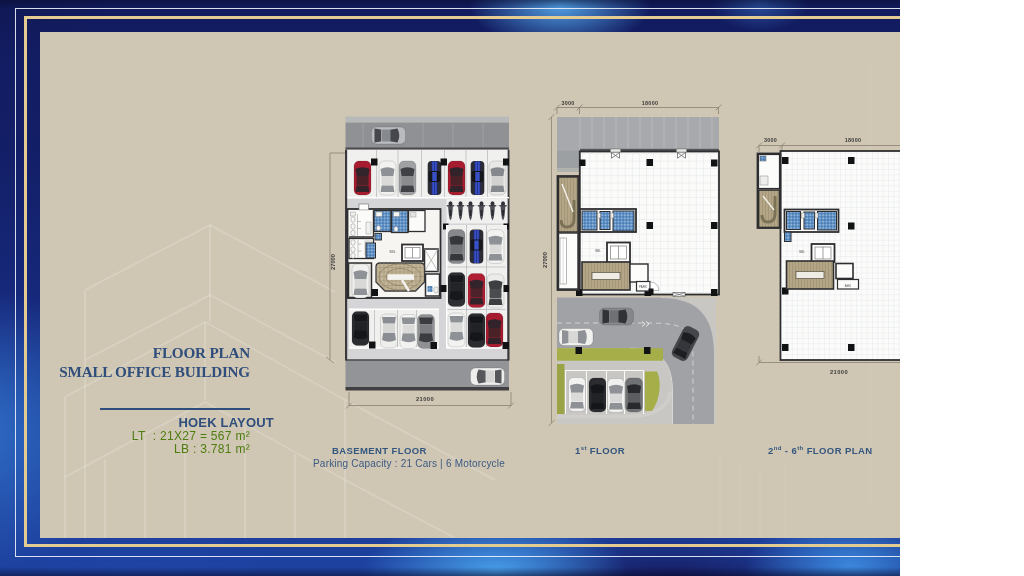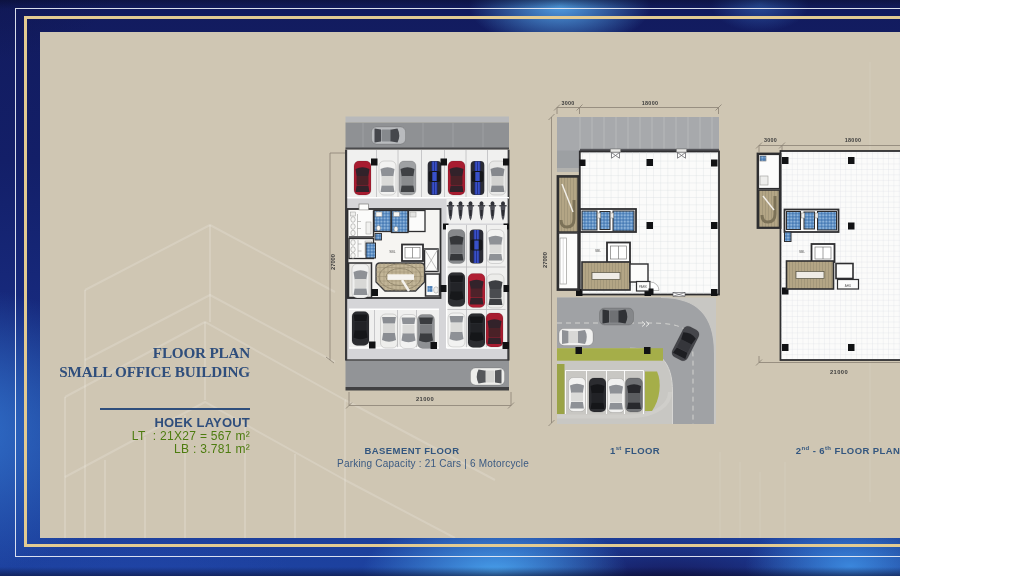--- a/index.html
+++ b/index.html
@@ -26,26 +26,26 @@
     border:1.5px solid rgba(233,238,246,.92);}
   .frame-gold{position:absolute;left:24px;top:16px;width:968px;height:525px;
     border:3px solid #e3cb92;}
   .panel{position:absolute;left:40px;top:32px;width:943px;height:506px;
     background:#cfc6b3;}
   .titleblock{position:absolute;left:10px;top:344px;width:240px;text-align:right;color:#2f4e7c;}
   .t1{font-family:"Liberation Serif",serif;font-weight:bold;font-size:15.2px;
       line-height:18.5px;letter-spacing:-.2px;white-space:nowrap;}
   .rule{position:absolute;left:100px;top:408px;width:150px;height:1.5px;background:#2f4e7c;}
   .hoek{position:absolute;left:40px;top:415px;width:210px;text-align:right;color:#2f4e7c;
-      font-weight:bold;font-size:13px;letter-spacing:.2px;}
+      font-weight:bold;font-size:13px;letter-spacing:.2px;padding-left:24px;}
   .lt{position:absolute;left:40px;top:430px;width:210px;text-align:right;color:#4d7c0f;
       font-size:12px;letter-spacing:.3px;line-height:13px;}
   .plabel{position:absolute;color:#33567f;font-weight:bold;font-size:9.5px;
-      letter-spacing:.4px;text-align:center;}
-  .psub{position:absolute;color:#3b5a82;font-size:10px;letter-spacing:.2px;text-align:right;}
+      letter-spacing:.4px;}
+  .psub{position:absolute;color:#3b5a82;font-size:10px;letter-spacing:.2px;text-align:center;}
   sup{font-size:6px;}
 </style>
 </head>
 <body>
 <div class="stage">
 
   <div class="bg"></div>
 
   <div class="frame-white"></div>
 

